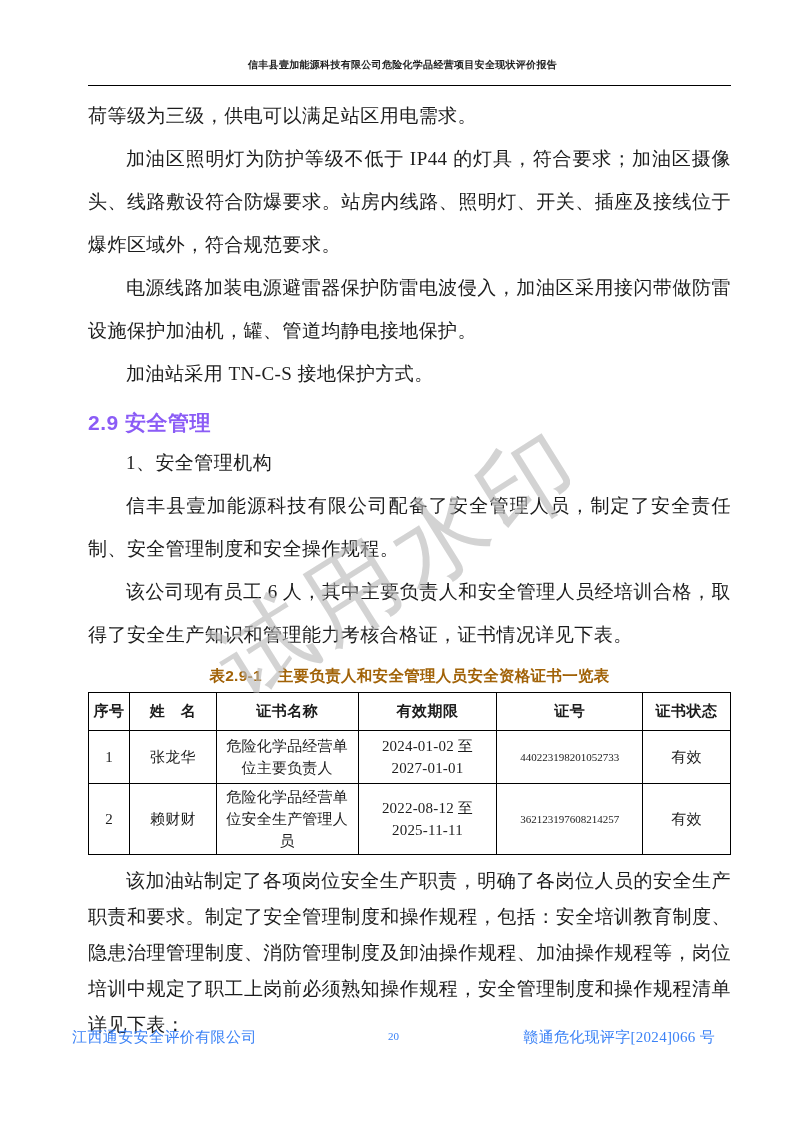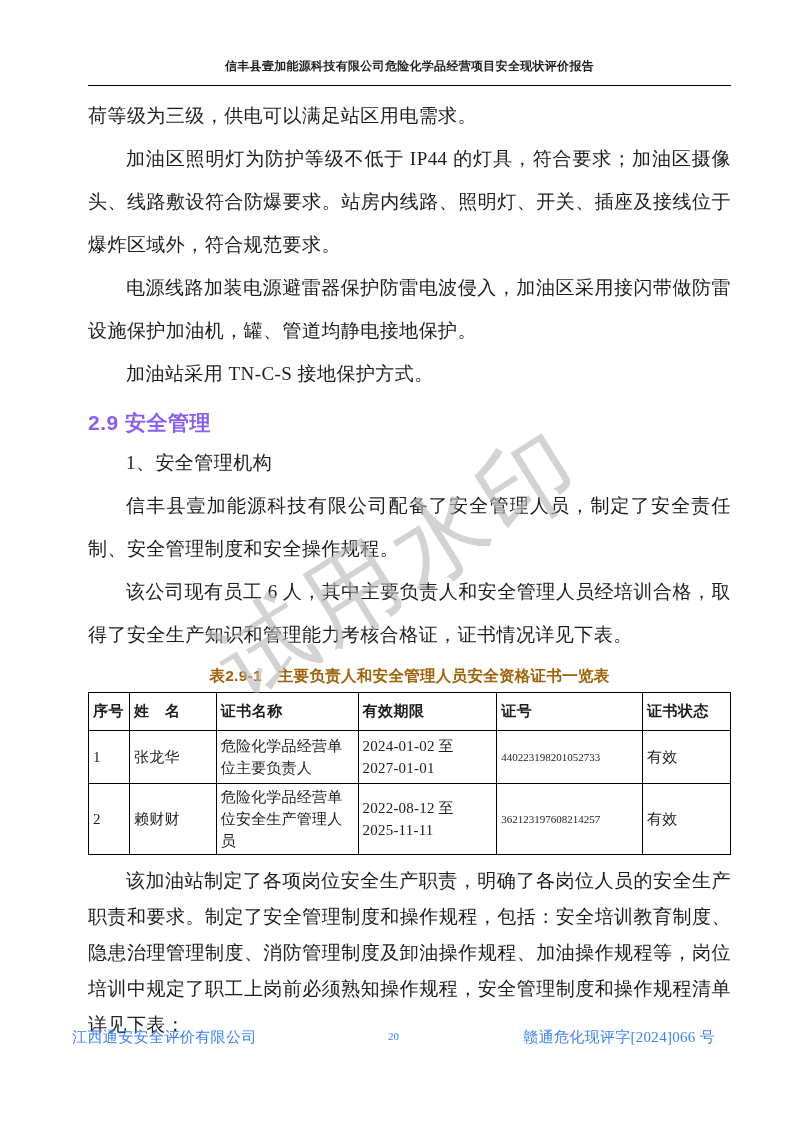--- a/index.html
+++ b/index.html
@@ -9,26 +9,26 @@
     height: 1122px;
     background: #ffffff;
     overflow: hidden;
     font-family: "Liberation Serif", "DejaVu Serif", serif;
     color: #1c1c1c;
   }
 
   
   .doc-header {
     position: absolute;
-    left: 88px;
+    left: 81px;
     top: 58px;
     width: 643px;
     text-align: center;
     font-family: "Liberation Sans", "DejaVu Sans", sans-serif;
-    font-size: 12px;
+    font-size: 10px;
     font-weight: 600;
     letter-spacing: 0.3px;
     color: #1f1f1f;
   }
   .header-rule {
     position: absolute;
     left: 88px;
     top: 85px;
     width: 643px;
     height: 0;
@@ -94,21 +94,21 @@
 
   
   table.cert-table {
     width: 100%;
     border-collapse: collapse;
     table-layout: fixed;
     margin-bottom: 8px;
   }
   .cert-table th, .cert-table td {
     border: 1.5px solid #000;
-    text-align: left;
+    text-align: center;
     vertical-align: middle;
     padding: 2px 4px;
     overflow: hidden;
   }
   .cert-table th {
     height: 33px;
     font-size: 15px;
     font-weight: bold;
     font-family: "Liberation Sans", "DejaVu Sans", sans-serif;
     letter-spacing: 0.5px;

